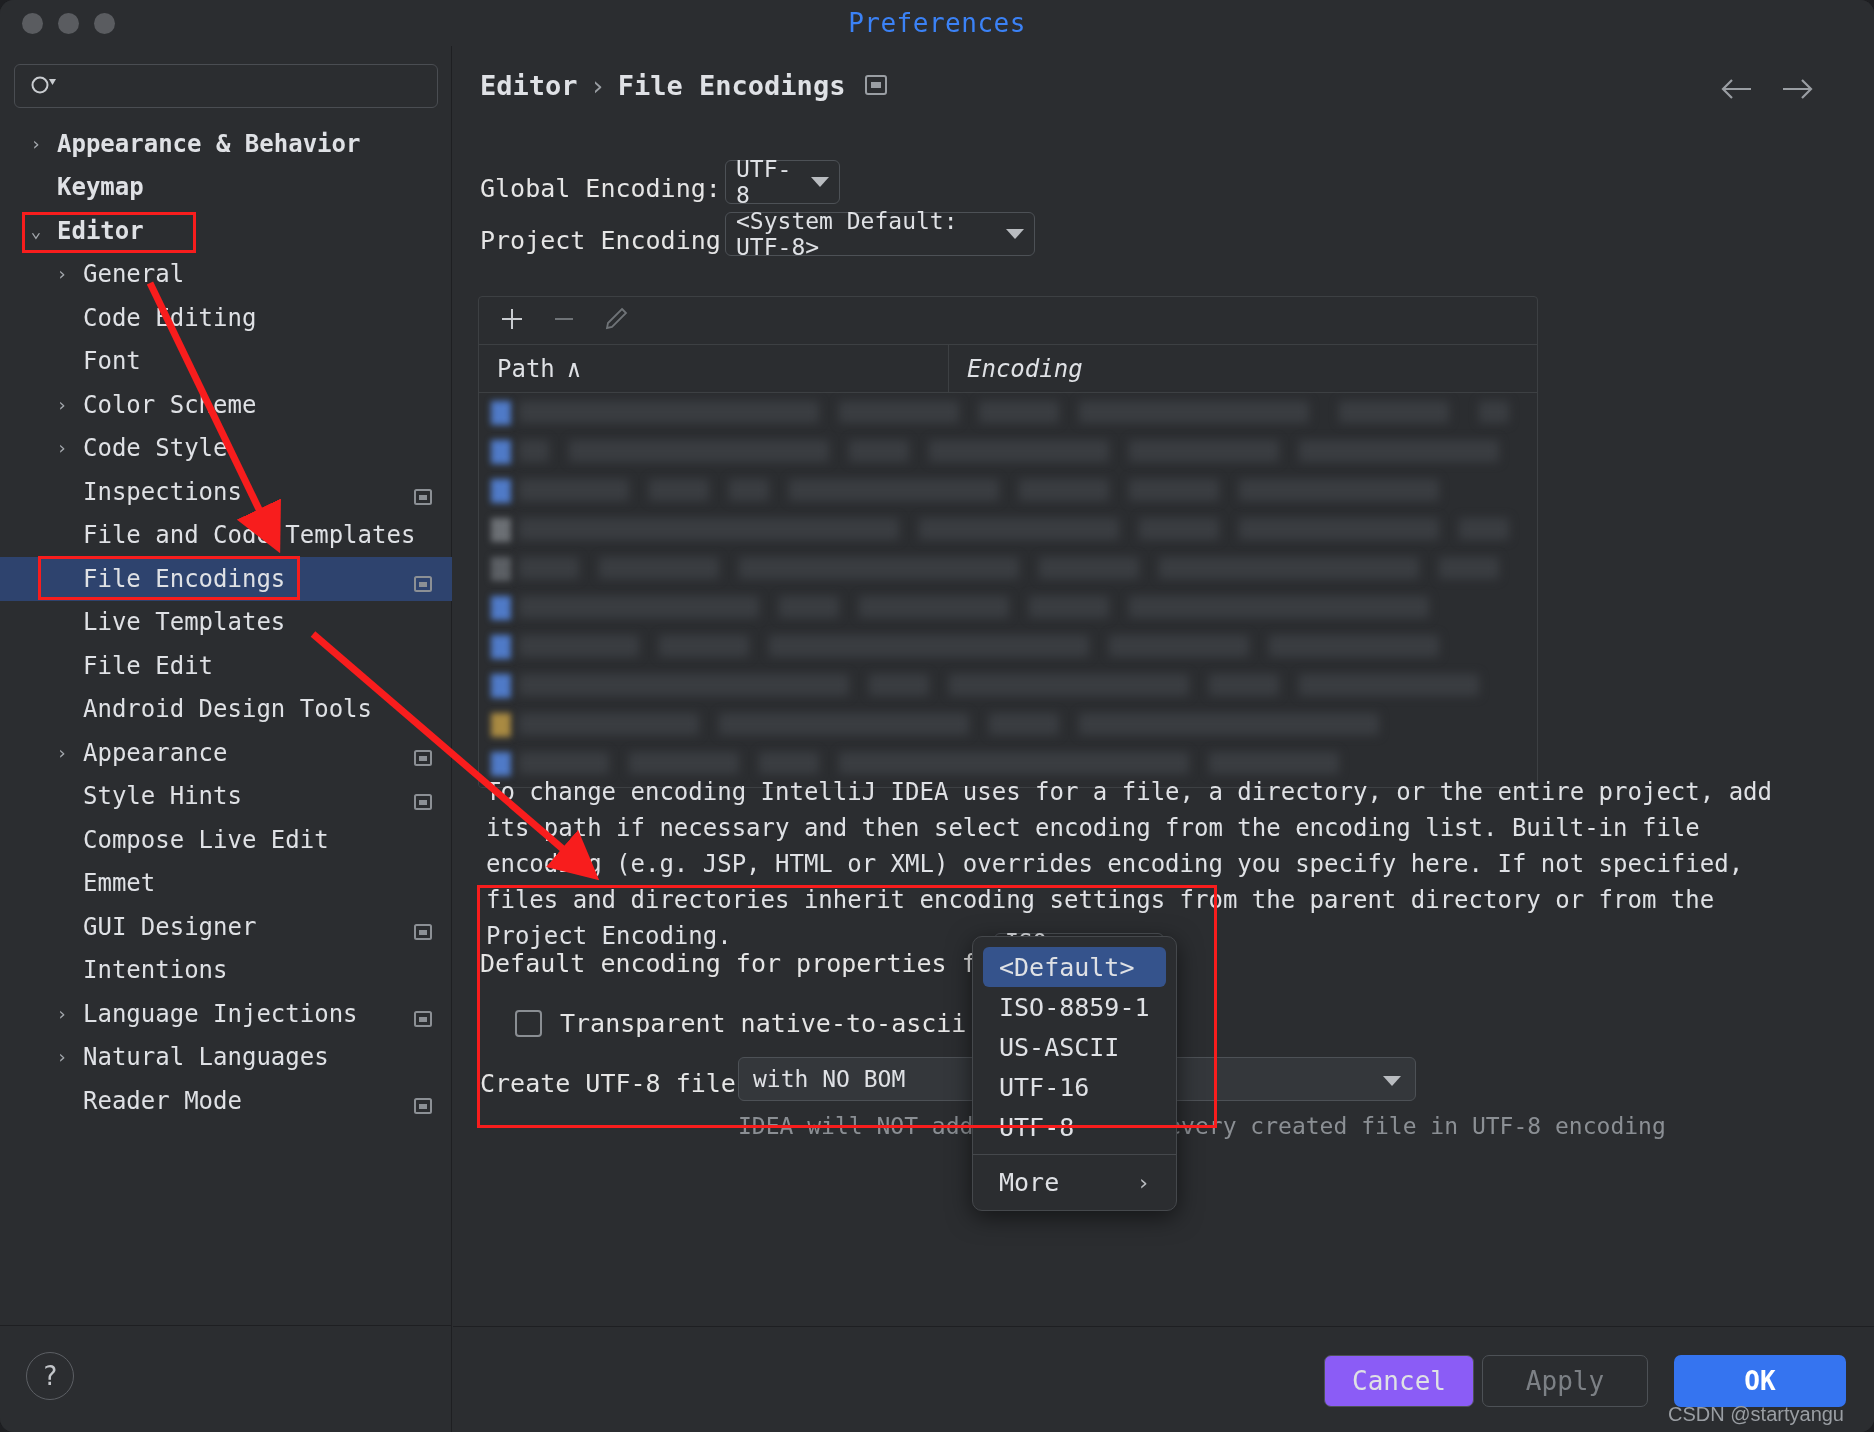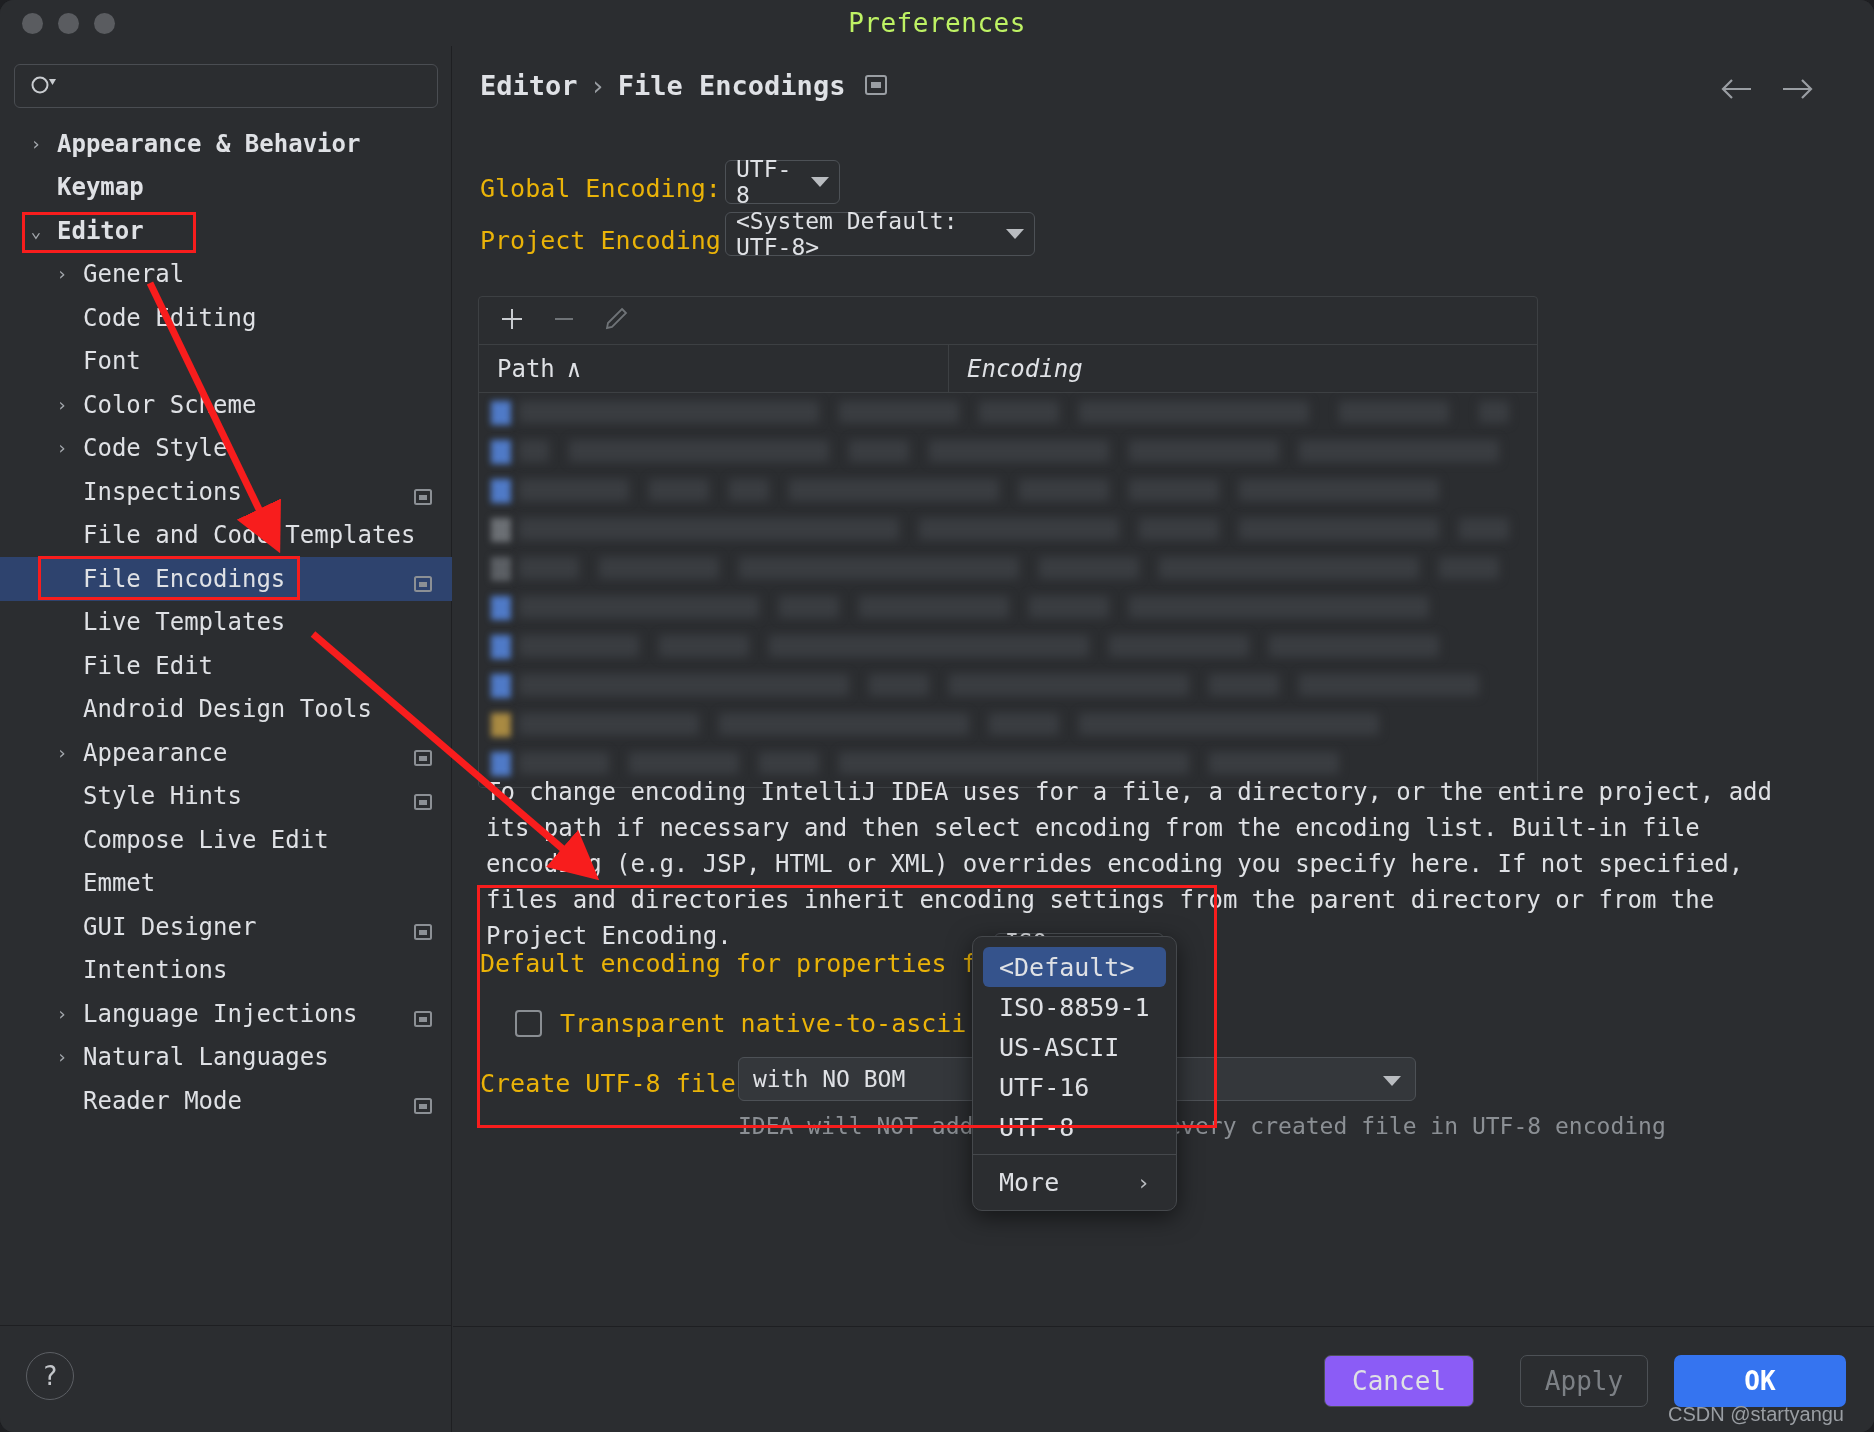--- a/index.html
+++ b/index.html
@@ -22,21 +22,21 @@
     position: absolute; left: 0; top: 0; width: 1874px; height: 46px;
     background: #2b2d30;
   }
   .traffic { position: absolute; top: 13px; width: 21px; height: 21px;
              border-radius: 50%; background: #5a5c60; }
   .traffic.c1 { left: 22px; }
   .traffic.c2 { left: 58px; }
   .traffic.c3 { left: 94px; }
   #win-title {
     position: absolute; left: 0; top: 8px; width: 1874px;
-    text-align: center; color: #bef264; font-size: 26px; letter-spacing: 0.5px;
+    text-align: center; color: #3b82f6; font-size: 26px; letter-spacing: 0.5px;
   }
 
   
   #sidebar {
     position: absolute; left: 0; top: 46px; width: 452px; height: 1386px;
     background: #2b2d30;
     border-right: 1px solid #1e1f22;
   }
   #search-box {
     position: absolute; left: 14px; top: 18px; width: 424px; height: 44px;
@@ -91,21 +91,21 @@
     position: absolute; left: 27px; top: 24px;
     color: #dfe1e5; font-size: 27px; font-weight: bold; white-space: nowrap;
     display: flex; align-items: center; gap: 0px;
   }
   #breadcrumb .sep { color: #9a9ea3; font-weight: normal; margin: 0 12px; }
   #bc-mod-icon { margin-left: 20px; }
 
   #nav-back  { position: absolute; right: 120px; top: 30px; }
   #nav-fwd   { position: absolute; right: 58px;  top: 30px; }
 
-  .row-label { color: #eab308; font-size: 25px; white-space: nowrap; }
+  .row-label { color: #e5e5e5; font-size: 25px; white-space: nowrap; }
 
   #global-row  { position: absolute; left: 27px; top: 128px; }
   #global-combo {
     position: absolute; left: 272px; top: 114px; width: 115px; height: 44px;
     border: 1px solid #4d5156; border-radius: 6px; background: #2b2d30;
     display: flex; align-items: center; padding: 0 10px;
     color: #dfe1e5; font-size: 23px; gap: 10px;
   }
   #project-row { position: absolute; left: 27px; top: 180px; }
   #project-combo {
@@ -209,21 +209,21 @@
     position: absolute; left: 453px; bottom: 0; width: 1421px; height: 106px;
     border-top: 1px solid #1e1f22;
   }
   .btn {
     position: absolute; top: 28px; height: 52px; border-radius: 7px;
     display: flex; align-items: center; justify-content: center;
     font-size: 26px; font-family: inherit;
   }
   #btn-cancel { right: 400px; width: 150px; border: 1px solid #4d5156;
                 background: #8b5cf6; color: #dfe1e5; }
-  #btn-apply  { right: 226px; width: 128px; border: 1px solid #4d5156;
+  #btn-apply  { right: 226px; width: 166px; border: 1px solid #4d5156;
                 background: #2b2d30; color: #7c8085; }
   #btn-ok     { right: 28px;  width: 172px; border: none;
                 background: #3574f0; color: #ffffff; font-weight: bold; }
   #watermark {
     position: absolute; right: 30px; bottom: 6px;
     color: #9a9ea3; font-size: 20px;
     font-family: "Liberation Sans", sans-serif;
   }
 </style>
 </head>

